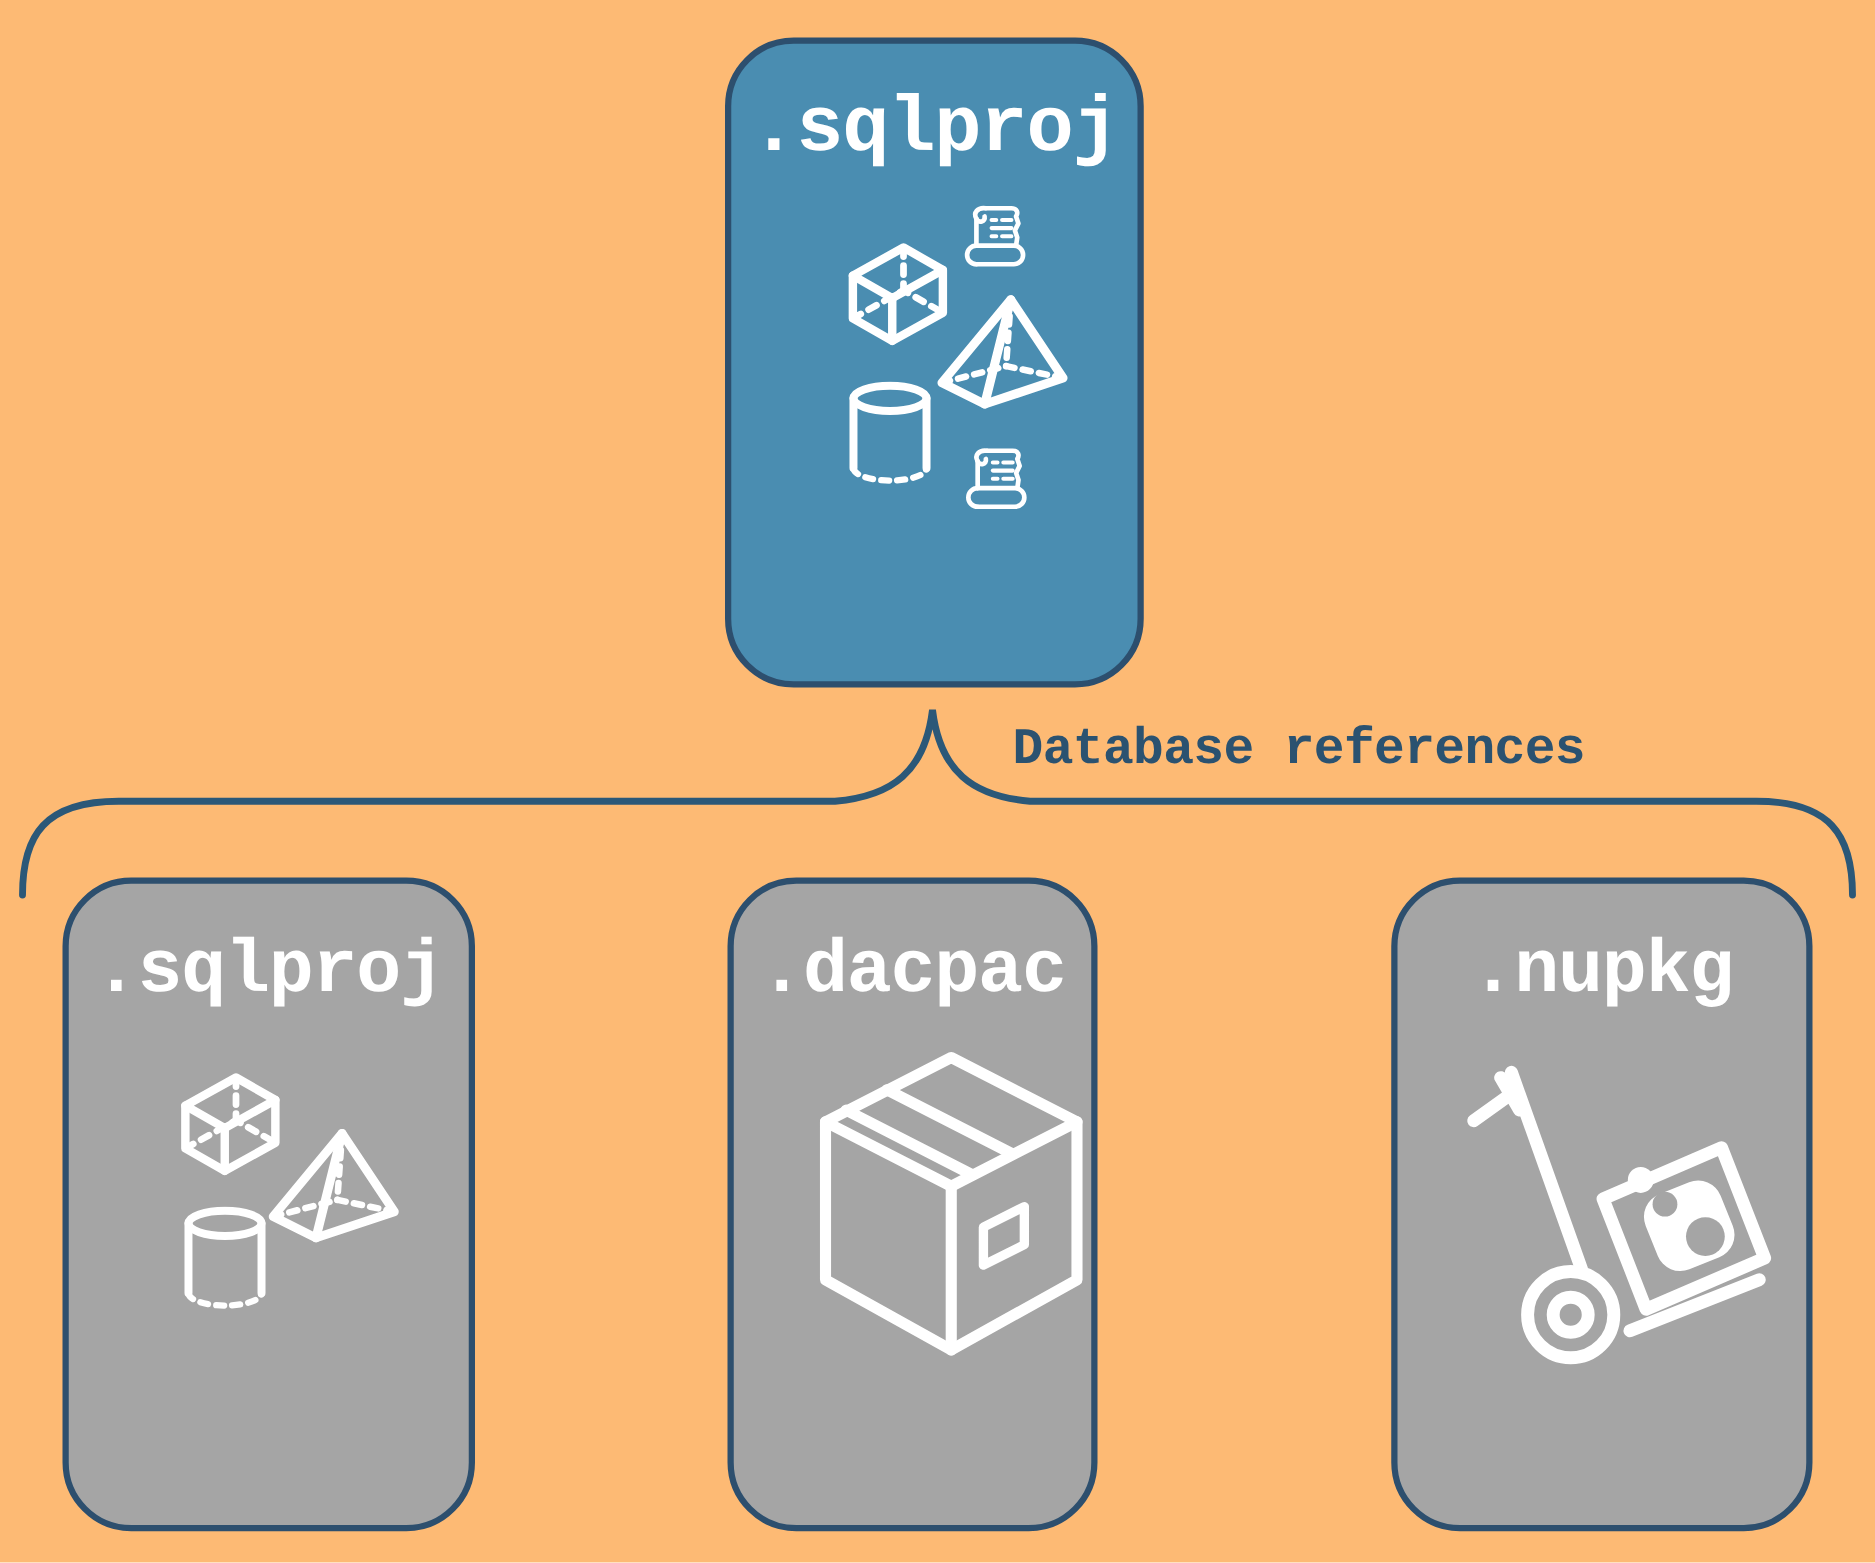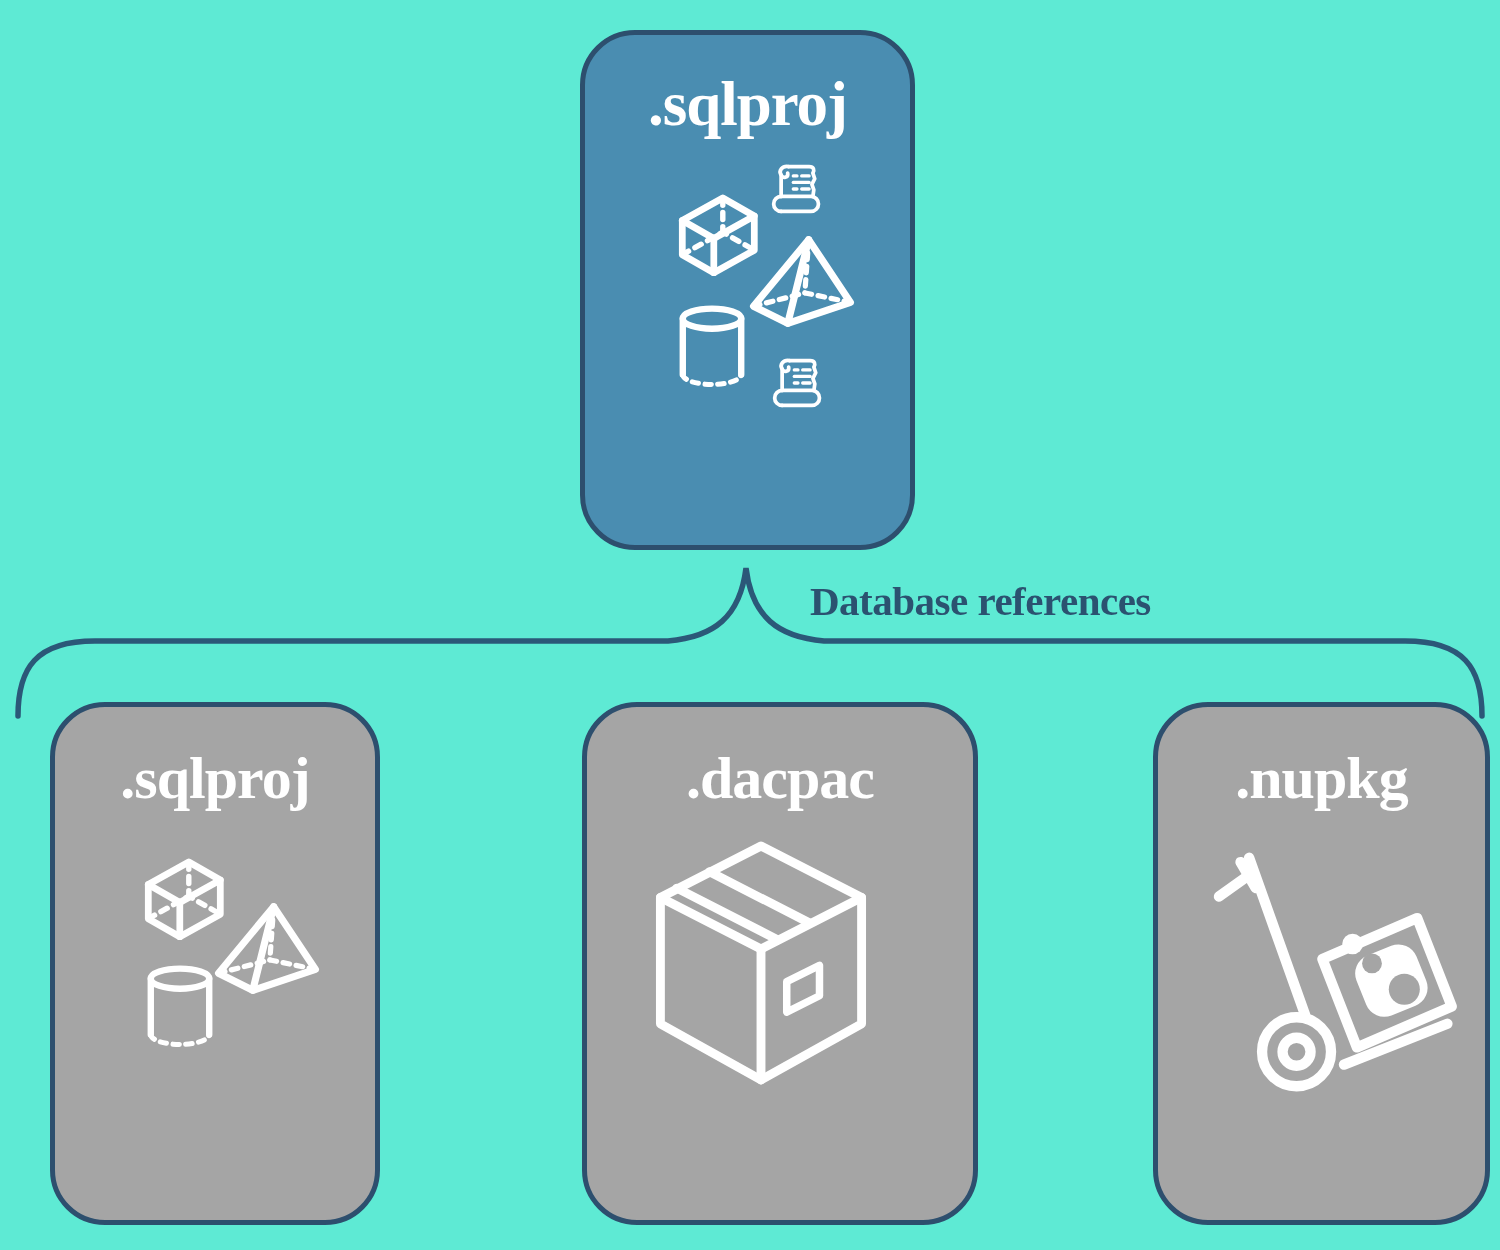--- a/index.html
+++ b/index.html
@@ -1,28 +1,28 @@
 <!DOCTYPE html>
 <html><head>
 <meta charset="utf-8">
 <style>
   html,body { margin:0; padding:0; background:#ffffff; }
   .canvas {
-    position:relative; width:1500px; height:1250px; background:#5eead4;
-    font-family:Liberation Serif, serif; overflow:hidden;
+    position:relative; width:1500px; height:1250px; background:#fdba74;
+    font-family:Liberation Mono, monospace; overflow:hidden;
   }
   .card {
     position:absolute; box-sizing:border-box;
     border:5px solid #2d4f6e; border-radius:55px;
   }
   .card--parent { left:580px; top:30px; width:335px; height:520px; background:#4a8db1; }
   .card--child  { top:702px; height:523px; background:#a5a5a5; }
   .card--child1 { left:50px;   width:330px; }
-  .card--child2 { left:582px;  width:396px; }
-  .card--child3 { left:1113px; width:337px;margin-left:40px; }
+  .card--child2 { left:582px;  width:296px; }
+  .card--child3 { left:1113px; width:337px; }
   .card-title {
     text-align:center; font-weight:700; color:#ffffff; letter-spacing:-1px;
   }
   .card--parent .card-title { margin-top:33px; font-size:63px; }
   .card--child  .card-title { margin-top:37px; font-size:60px; }
   .icon { position:absolute; }
   .brace-svg { position:absolute; left:0; top:0; pointer-events:none; }
   .connector-label {
     position:absolute; left:810px; top:577px;
     font-size:41px; font-weight:700; color:#2b5270; letter-spacing:-0.5px;

